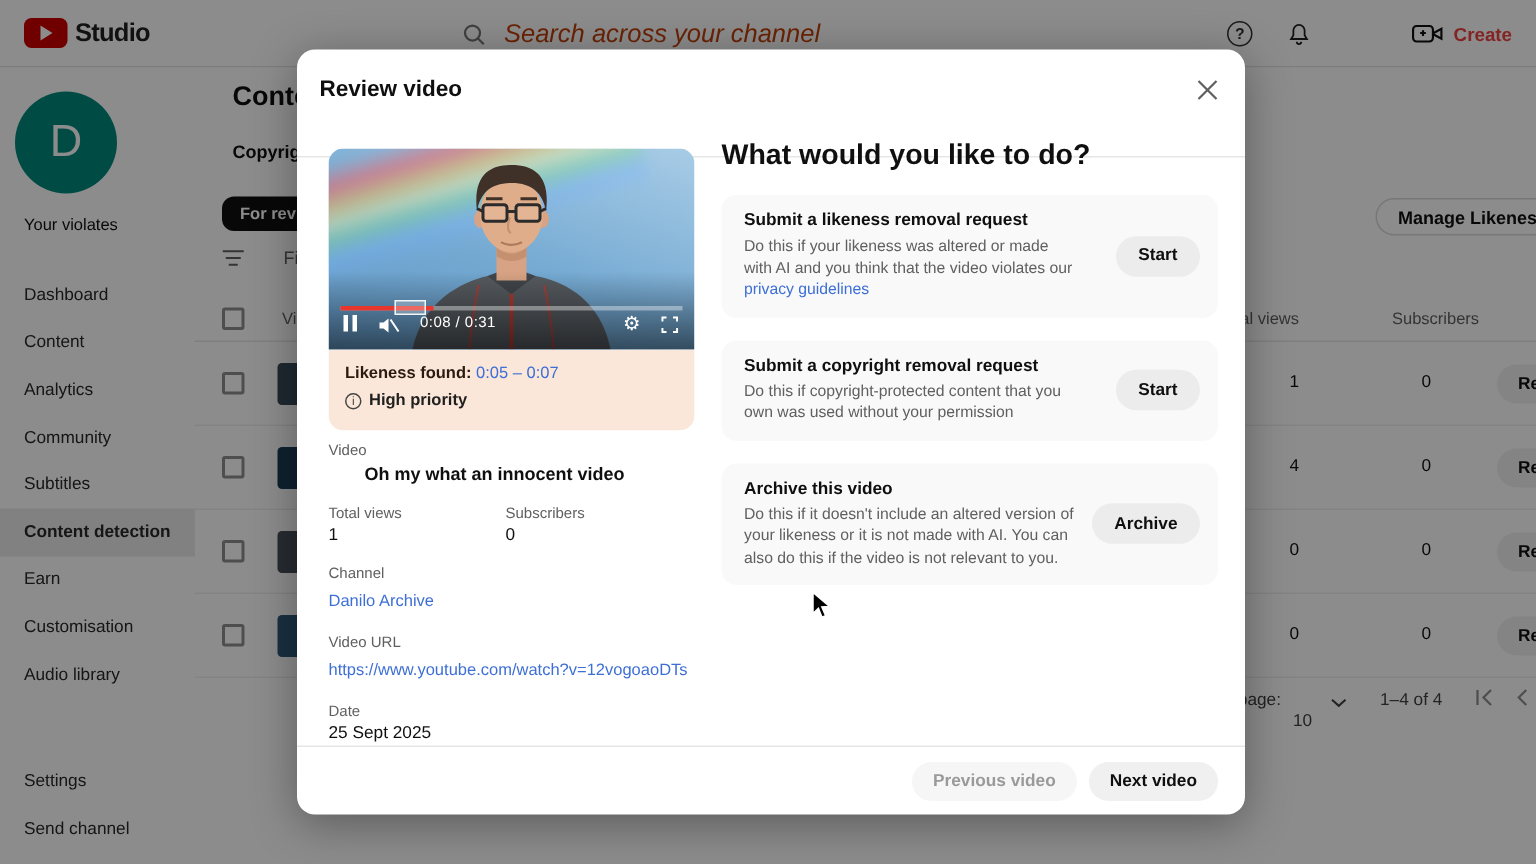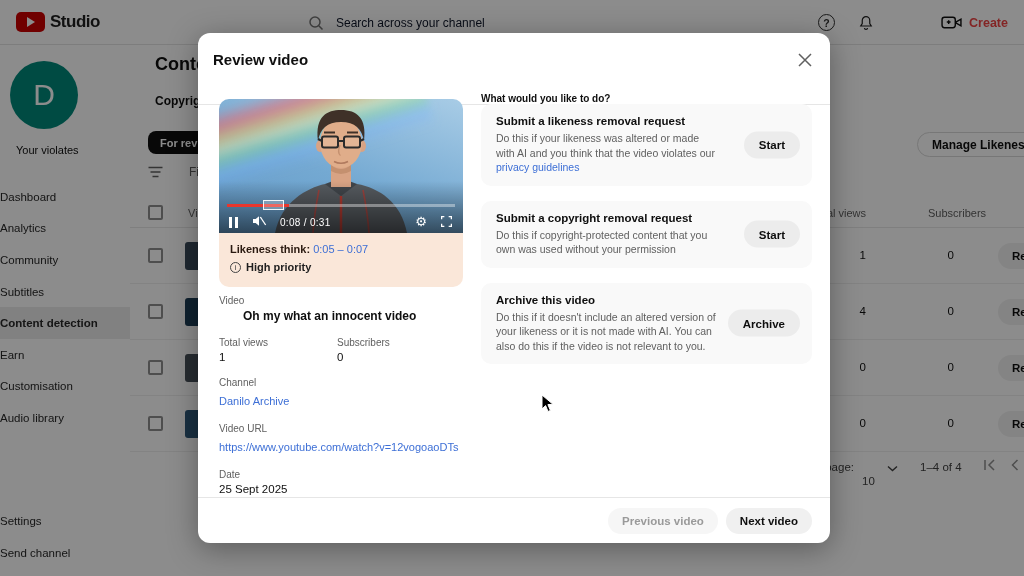--- a/index.html
+++ b/index.html
@@ -10,30 +10,30 @@
     -webkit-font-smoothing:antialiased; color:#0f0f0f;
   }
   
   .topbar { position:absolute; top:0; left:0; right:0; height:45px; background:#fff; border-bottom:1px solid #e3e3e3; z-index:1; }
   .logo { position:absolute; left:16px; top:12px; display:flex; align-items:center; gap:5px; }
   .logo-badge { width:29px; height:20px; background:#cc0000; border-radius:5px; position:relative; }
   .logo-badge .tri { position:absolute; left:11px; top:5px; width:0; height:0;
     border-left:8px solid #fff; border-top:5px solid transparent; border-bottom:5px solid transparent; }
   .logo-text { font-size:17px; font-weight:bold; letter-spacing:-0.5px; color:#1f1f1f; }
   .searchbar { position:absolute; left:298px; top:8px; width:445px; height:30px; display:flex; align-items:center; gap:12px; padding:0 10px; }
-  .searchbar .ph { font-size:12px; color:#0f172a; }
+  .searchbar .ph { font-size:17px; color:#c2410c;font-style:italic; }
   .top-actions { position:absolute; right:16px; top:0; height:45px; display:flex; align-items:center; gap:22px; }
   .help-circle { width:17px; height:17px; border:1.5px solid #303030; border-radius:50%; font-size:10.5px; font-weight:bold; color:#303030; display:flex; align-items:center; justify-content:center; }
   .create-btn { display:flex; align-items:center; gap:7px; font-size:12.5px; font-weight:600; color:#ef4444;margin-left:44px; }
   
   .sidebar { position:absolute; top:45px; left:0; width:130px; bottom:0; background:#fff; z-index:1; }
   .avatar { position:absolute; left:10px; top:16px; width:68px; height:68px; border-radius:50%; background:#00897b; color:#fff; font-size:30px; display:flex; align-items:center; justify-content:center; }
   .channel-label { position:absolute; left:16px; top:99px; font-size:11px; color:#0f0f0f; }
   .nav { position:absolute; top:136px; left:0; right:0; }
-  .nav-item { height:31.6px; display:flex; align-items:center; padding-left:0; font-size:11.5px; color:#282828; cursor:pointer; }
+  .nav-item { height:31.6px; display:flex; align-items:center; padding-left:16px; font-size:11.5px; color:#282828; cursor:pointer; }
   .nav-item.active { background:#ececec; font-weight:bold; }
   .nav-footer { position:absolute; top:460px; left:0; right:0; }
   .nav-footer .nav-item { height:32px; }
   
   .page { position:absolute; top:45px; left:130px; right:0; bottom:0; background:#fff; z-index:1; }
   .page-title { position:absolute; left:25px; top:9px; font-size:18px; font-weight:bold; color:#0f0f0f; }
   .page-tab { position:absolute; left:25px; top:49px; font-size:12px; font-weight:600; color:#0f0f0f; }
   .chip { position:absolute; left:18px; top:86px; height:23px; background:#0f0f0f; color:#fff; font-size:11px; font-weight:600; border-radius:8px; display:flex; align-items:center; padding:0 12px; }
   .manage-btn { position:absolute; left:787px; top:87px; height:25px; width:230px; background:#ffffff; border:1px solid #d9d9d9; border-radius:14px; font-size:12px; font-weight:600; color:#0f0f0f; display:flex; align-items:center; padding:0 14px; white-space:nowrap; overflow:hidden; }
   .filter-row { position:absolute; left:18px; top:120px; display:flex; align-items:center; gap:26px; }
@@ -68,21 +68,21 @@
   
   .player-card { position:absolute; left:21px; top:66px; width:244px; border-radius:10px; overflow:hidden; }
   .player { position:relative; height:134px; background:linear-gradient(200deg,#a8cce6 0%,#74a9d2 55%,#6399c6 100%); overflow:hidden; }
   .rainbow { position:absolute; top:-38px; left:-70px; width:280px; height:130px; transform:rotate(-17deg);
     background:linear-gradient(180deg, transparent 22%, rgba(255,90,90,.55) 34%, rgba(255,190,70,.5) 44%, rgba(250,250,160,.45) 52%, rgba(130,220,140,.4) 60%, rgba(120,180,255,.35) 70%, transparent 82%);
     filter:blur(4px); }
   .controls-shade { position:absolute; left:0; right:0; bottom:0; height:52px; background:linear-gradient(180deg, rgba(0,0,0,0) 0%, rgba(0,0,0,0.55) 100%); }
   .progress { position:absolute; left:8px; right:8px; bottom:26px; height:3px; background:rgba(255,255,255,0.38); }
   .progress .fill { position:absolute; left:0; top:0; bottom:0; width:27%; background:#e8362d; }
   .progress .segment { position:absolute; left:16%; width:9%; top:-4px; height:10px; border:1px solid rgba(255,255,255,0.9); background:rgba(255,255,255,0.25); }
-  .ctrl-row { position:absolute; left:10px; right:10px; bottom:5px; height:18px; display:flex; align-items:flex-end; gap:13px; }
+  .ctrl-row { position:absolute; left:10px; right:10px; bottom:5px; height:18px; display:flex; align-items:flex-start; gap:13px; }
   .pause-icon { display:flex; gap:3px; }
   .pause-icon i { display:block; width:3px; height:11px; background:#fff; }
   .time-text { font-size:10px; color:#fff; letter-spacing:0.3px; }
   .ctrl-spacer { flex:1; }
   .gear-icon { color:#fff; font-size:13px; font-family:"DejaVu Sans",sans-serif; line-height:1; }
   
   .likeness { height:54px; background:#fae7d9; padding:10px 11px 0 11px; font-size:11px; }
   .likeness .row1 { margin-bottom:6px; }
   .lk-label { font-weight:bold; color:#2a1a10; }
   .lk-range { color:#3d6fd6; }
@@ -92,21 +92,21 @@
   .vinfo { position:absolute; left:21px; top:262px; width:244px; }
   .vlabel { font-size:10px; color:#606060; margin-bottom:3px; }
   .vvalue { font-size:11.5px; color:#0f0f0f; }
   .vtitle { font-size:12px; font-weight:bold;margin-left:24px; }
   .vlink { font-size:11px; color:#3d6fd6; text-decoration:none; display:inline-block; }
   .vgroup { margin-bottom:14px; }
   .stats { display:flex; }
   .stats .stat1 { width:118px; }
   
   .actions { position:absolute; left:283px; top:60px; width:331px; }
-  .actions-heading { font-size:10px; font-weight:600; }
+  .actions-heading { font-size:19px; font-weight:600; margin-bottom:15px; }
   .option-card { position:relative; background:#f9f9f9; border-radius:10px; padding:11px 96px 11px 15px; margin-bottom:15px; min-height:58px; }
   .opt-title { font-size:11.5px; font-weight:bold; margin-bottom:4px; }
   .opt-desc { font-size:10.5px; line-height:14.5px; color:#606060; }
   .opt-desc a { color:#3d6fd6; text-decoration:none; }
   .opt-btn { position:absolute; right:12px; top:50%; transform:translateY(-50%); background:#ececec; border:none; border-radius:15px; height:27px; padding:0 15px; font-size:11.5px; font-weight:600; color:#0f0f0f; font-family:inherit; cursor:pointer; }
   
   .modal-footer { position:absolute; left:0; right:0; bottom:0; height:46px; border-top:1px solid #e6e6e6; display:flex; align-items:center; justify-content:flex-end; gap:8px; padding-right:18px; }
   .foot-btn { border:none; border-radius:14px; height:26px; padding:0 14px; font-size:11.5px; font-weight:600; font-family:inherit; cursor:pointer; }
   .foot-btn.disabled { background:#f6f6f6; color:#9a9a9a; }
   .foot-btn.primary { background:#f0f0f0; color:#0f0f0f; }
@@ -152,20 +152,21 @@
       <span>Create</span>
     </span>
   </div>
 </div>
 
 <div class="sidebar">
   <div class="avatar">D</div>
   <div class="channel-label">Your violates</div>
   <div class="nav">
     <div class="nav-item">Dashboard</div>
+    <div class="nav-item">Content</div>
     <div class="nav-item">Analytics</div>
     <div class="nav-item">Community</div>
     <div class="nav-item">Subtitles</div>
     <div class="nav-item active">Content detection</div>
     <div class="nav-item">Earn</div>
     <div class="nav-item">Customisation</div>
     <div class="nav-item">Audio library</div>
   </div>
   <div class="nav-footer">
     <div class="nav-item">Settings</div>
@@ -301,21 +302,21 @@
         <span class="gear-icon">⚙</span>
         <span>
           <svg width="13" height="13" viewBox="0 0 24 24">
               <path d="M3 8V3h5 M16 3h5v5 M21 16v5h-5 M8 21H3v-5" fill="none" stroke="#fff" stroke-width="2.4"></path>
             </svg>
         </span>
       </div>
     </div>
     <div class="likeness">
       <div class="row1">
-        <span class="lk-label">Likeness think:</span>
+        <span class="lk-label">Likeness found:</span>
         <span class="lk-range">0:05 – 0:07</span>
       </div>
       <div class="priority">
         <span class="info-i">i</span>
         <span>High priority</span>
       </div>
     </div>
   </div>
 
   <div class="vinfo">

